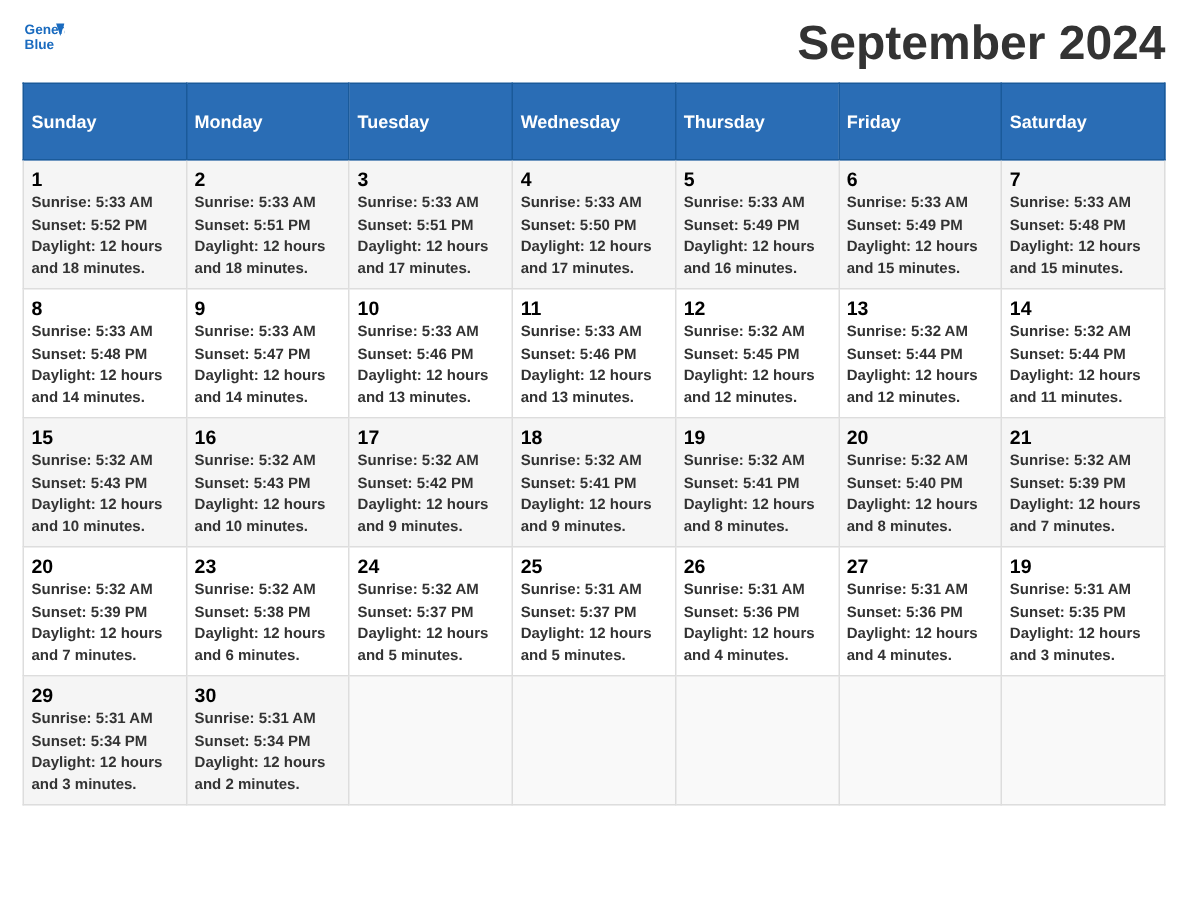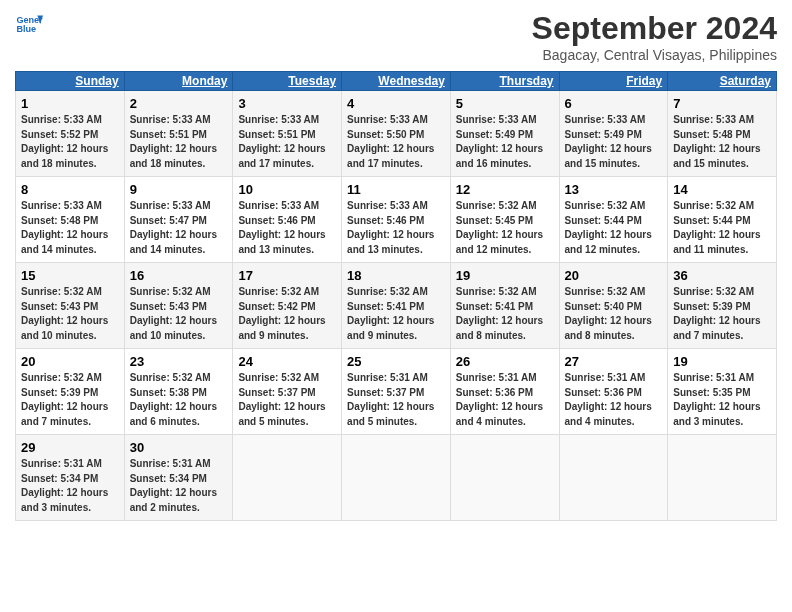--- a/index.html
+++ b/index.html
@@ -40,26 +40,25 @@
     table {
       width: 100%;
       border-collapse: collapse;
       font-size: 10.5px;
     }
     thead tr {
       background-color: #2a6db5;
       color: #fff;
     }
     thead th {
-      padding: 2px 5px;
-      text-align: right;
+      padding: 18px 5px;
+      text-align: left;
       font-size: 12px;
       font-weight: bold;
       border: 1px solid #1a5a9a;
-      text-decoration: underline;
     }
     tbody tr {
       vertical-align: top;
       border-bottom: 1px solid #ccc;
     }
     tbody tr:nth-child(odd) {
       background-color: #f5f5f5;
     }
     tbody tr:nth-child(even) {
       background-color: #fff;
@@ -93,21 +92,20 @@
 <div class="header">
   <div class="logo">
     <svg class="logo-icon" viewBox="0 0 40 40" xmlns="http://www.w3.org/2000/svg">
       <text x="2" y="18" font-size="13" font-weight="bold" fill="#1a6bbf">General</text>
       <text x="2" y="32" font-size="13" font-weight="bold" fill="#1a6bbf">Blue</text>
       <polygon points="32,8 40,8 36,20" fill="#1a6bbf"></polygon>
     </svg>
   </div>
   <div class="title-block">
     <div class="main-title">September 2024</div>
-    <div class="subtitle">Bagacay, Central Visayas, Philippines</div>
   </div>
 </div>
 
 <table>
   <thead>
     <tr>
     <th>Sunday</th>
         <th>Monday</th>
         <th>Tuesday</th>
         <th>Wednesday</th>
@@ -135,21 +133,21 @@
         <td><span class="day-num">13</span><span class="day-info">Sunrise: 5:32 AM<br>Sunset: 5:44 PM<br>Daylight: 12 hours and 12 minutes.</span></td>
         <td><span class="day-num">14</span><span class="day-info">Sunrise: 5:32 AM<br>Sunset: 5:44 PM<br>Daylight: 12 hours and 11 minutes.</span></td>
       </tr>
       <tr>
         <td><span class="day-num">15</span><span class="day-info">Sunrise: 5:32 AM<br>Sunset: 5:43 PM<br>Daylight: 12 hours and 10 minutes.</span></td>
         <td><span class="day-num">16</span><span class="day-info">Sunrise: 5:32 AM<br>Sunset: 5:43 PM<br>Daylight: 12 hours and 10 minutes.</span></td>
         <td><span class="day-num">17</span><span class="day-info">Sunrise: 5:32 AM<br>Sunset: 5:42 PM<br>Daylight: 12 hours and 9 minutes.</span></td>
         <td><span class="day-num">18</span><span class="day-info">Sunrise: 5:32 AM<br>Sunset: 5:41 PM<br>Daylight: 12 hours and 9 minutes.</span></td>
         <td><span class="day-num">19</span><span class="day-info">Sunrise: 5:32 AM<br>Sunset: 5:41 PM<br>Daylight: 12 hours and 8 minutes.</span></td>
         <td><span class="day-num">20</span><span class="day-info">Sunrise: 5:32 AM<br>Sunset: 5:40 PM<br>Daylight: 12 hours and 8 minutes.</span></td>
-        <td><span class="day-num">36</span><span class="day-info">Sunrise: 5:32 AM<br>Sunset: 5:39 PM<br>Daylight: 12 hours and 7 minutes.</span></td>
+        <td><span class="day-num">21</span><span class="day-info">Sunrise: 5:32 AM<br>Sunset: 5:39 PM<br>Daylight: 12 hours and 7 minutes.</span></td>
       </tr>
       <tr>
         <td><span class="day-num">20</span><span class="day-info">Sunrise: 5:32 AM<br>Sunset: 5:39 PM<br>Daylight: 12 hours and 7 minutes.</span></td>
         <td><span class="day-num">23</span><span class="day-info">Sunrise: 5:32 AM<br>Sunset: 5:38 PM<br>Daylight: 12 hours and 6 minutes.</span></td>
         <td><span class="day-num">24</span><span class="day-info">Sunrise: 5:32 AM<br>Sunset: 5:37 PM<br>Daylight: 12 hours and 5 minutes.</span></td>
         <td><span class="day-num">25</span><span class="day-info">Sunrise: 5:31 AM<br>Sunset: 5:37 PM<br>Daylight: 12 hours and 5 minutes.</span></td>
         <td><span class="day-num">26</span><span class="day-info">Sunrise: 5:31 AM<br>Sunset: 5:36 PM<br>Daylight: 12 hours and 4 minutes.</span></td>
         <td><span class="day-num">27</span><span class="day-info">Sunrise: 5:31 AM<br>Sunset: 5:36 PM<br>Daylight: 12 hours and 4 minutes.</span></td>
         <td><span class="day-num">19</span><span class="day-info">Sunrise: 5:31 AM<br>Sunset: 5:35 PM<br>Daylight: 12 hours and 3 minutes.</span></td>
       </tr>

